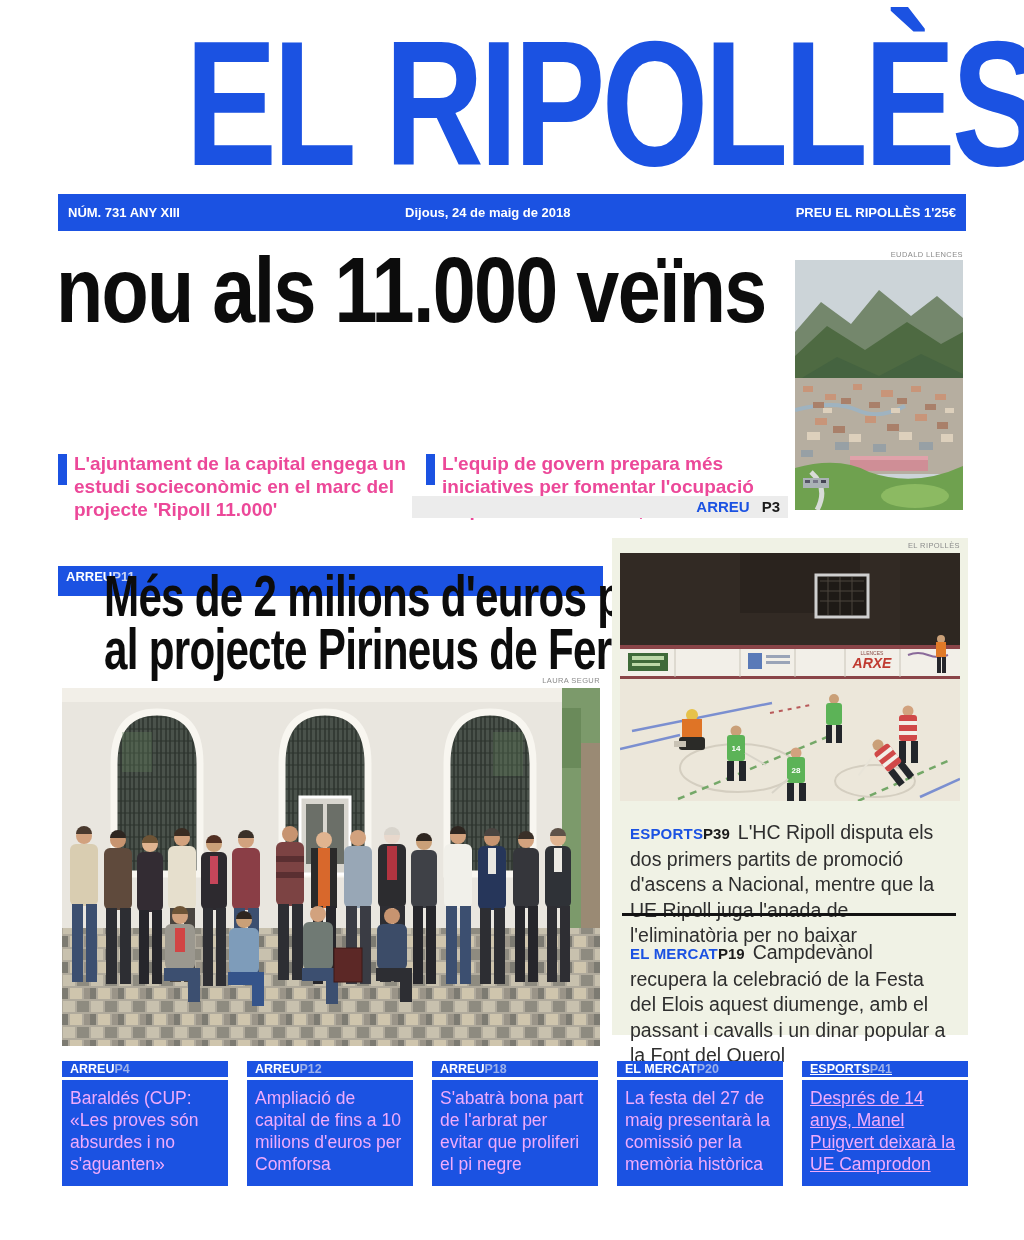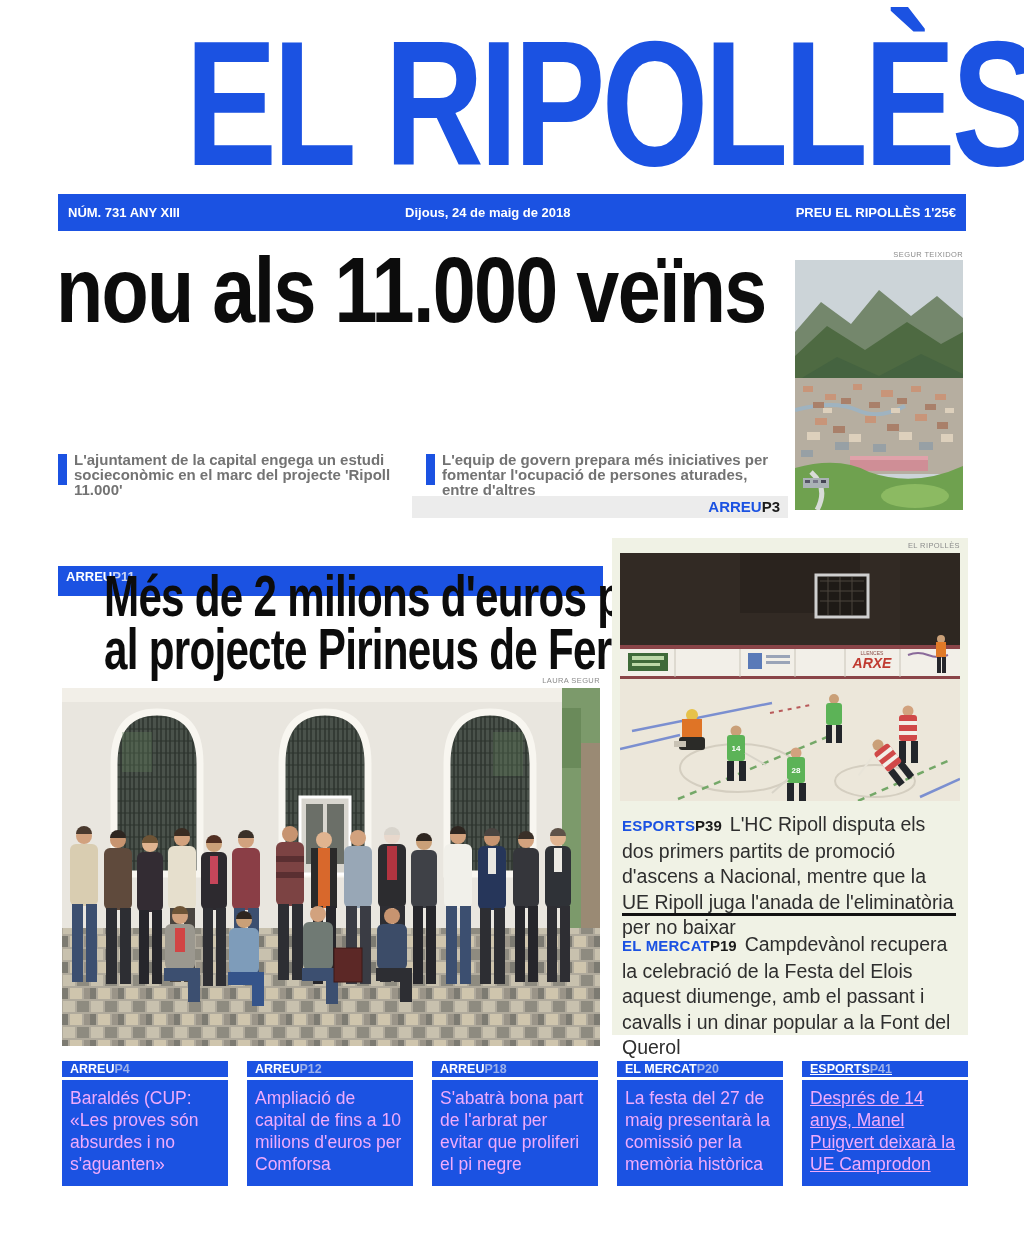--- a/index.html
+++ b/index.html
@@ -33,31 +33,31 @@
     transform:scaleX(0.84); transform-origin:0 50%;
   }
   .credit {
     font-size:7.5px; color:#8b8b8b; letter-spacing:0.4px; text-align:right;
   }
   #aerial-credit { left:795px; top:250px; width:168px; }
   #aerial-photo  { left:795px; top:260px; width:168px; height:250px; }
 
   .subhead { top:452px; width:354px; display:flex; gap:7px; }
   .subhead .bullet { flex:none; width:9px; height:31px; background:#1b52e2; margin-top:2px; }
-  .subhead p { margin:0; font-size:15px; font-weight:bold; line-height:15px; color:#737373; }
+  .subhead p { margin:0; font-size:19px; font-weight:bold; line-height:23px; color:#ec4899; }
   #subhead-1 { left:58px; }
   #subhead-2 { left:426px; }
 
   #lead-tag {
     left:412px; top:496px; width:376px; height:22px; background:#ececec;
     text-align:right; line-height:22px; font-size:15px; font-weight:bold;
     padding-right:8px; box-sizing:border-box;
   }
   .sec-blue { color:#1b52e2; }
-  .sec-dark { color:#1a1a1a; }
+  .sec-dark { color:#1a1a1a;padding-left:12px; }
 
   
   #story2-bar {
     left:58px; top:566px; width:545px; height:30px; background:#1b52e2;
     color:#fff; font-size:13px; font-weight:bold; line-height:21px;
     padding-left:8px; box-sizing:border-box;
   }
   #story2-bar .pg { color:#c9d4f4; }
   #story2-headline { left:56px; top:570px; width:560px;margin-left:48px; }
   #story2-headline .line { height:53px; }
@@ -67,21 +67,21 @@
     transform:scaleX(0.74); transform-origin:0 50%;
   }
   #group-credit { left:300px; top:676px; width:300px; }
   #group-photo  { left:62px; top:688px; width:538px; height:358px; }
 
   
   #right-panel { left:612px; top:538px; width:356px; height:497px; background:#f0f2e5; }
   #hockey-credit { left:620px; top:541px; width:340px; }
   #hockey-photo  { left:620px; top:553px; width:340px; height:248px; }
   .brief { left:622px; width:334px; font-size:19.5px; line-height:25.5px; color:#2e2e2e; }
-  .brief p { margin:0; }
+  .brief p { margin:8px; }
   .brief .lbl  { font-weight:bold; font-size:15px; color:#1b52e2; letter-spacing:0.2px; }
   .brief .pg   { font-weight:bold; font-size:15px; color:#1a1a1a; margin-right:8px; }
   #brief-1 { top:812px; }
   #brief-2 { top:932px; }
   #brief-divider { left:622px; top:913px; width:334px; height:3px; background:#121212; }
 
   
   .teaser-header {
     top:1061px; width:166px; height:16px; background:#1b52e2; color:#fff;
     font-size:12.5px; font-weight:bold; line-height:16px; padding:0 8px; box-sizing:border-box;
@@ -105,21 +105,21 @@
 <div class="abs" id="dateline">
   <span>NÚM. 731 ANY XIII</span>
   <span>Dijous, 24 de maig de 2018</span>
   <span>PREU EL RIPOLLÈS 1'25€</span>
 </div>
 
 <div class="abs" id="lead-headline">
   <div class="line"><span>nou als 11.000 veïns</span></div>
 </div>
 
-<div class="abs credit" id="aerial-credit">SEGUR TEIXIDOR</div>
+<div class="abs credit" id="aerial-credit">EUDALD LLENCES</div>
 
 <div class="abs" id="aerial-photo">
   <svg width="168" height="250" viewBox="0 0 168 250">
     <rect width="168" height="250" fill="#ccd4d8"></rect>
     <path d="M0,72 L26,42 L56,64 L84,30 L116,56 L142,36 L168,58 V110 H0 Z" fill="#74876c"></path>
     <path d="M0,96 L32,66 L70,90 L112,62 L146,84 L168,72 V135 H0 Z" fill="#4e6a42"></path>
     <path d="M0,122 L42,97 L84,116 L126,94 L168,114 V150 H0 Z" fill="#456340"></path>
     <rect x="0" y="118" width="168" height="96" fill="#b6aea0"></rect>
     <path d="M0,150 Q40,140 62,150 T110,146" stroke="#9fb3c0" stroke-width="4" fill="none"></path>
     <g fill="#c89579">

